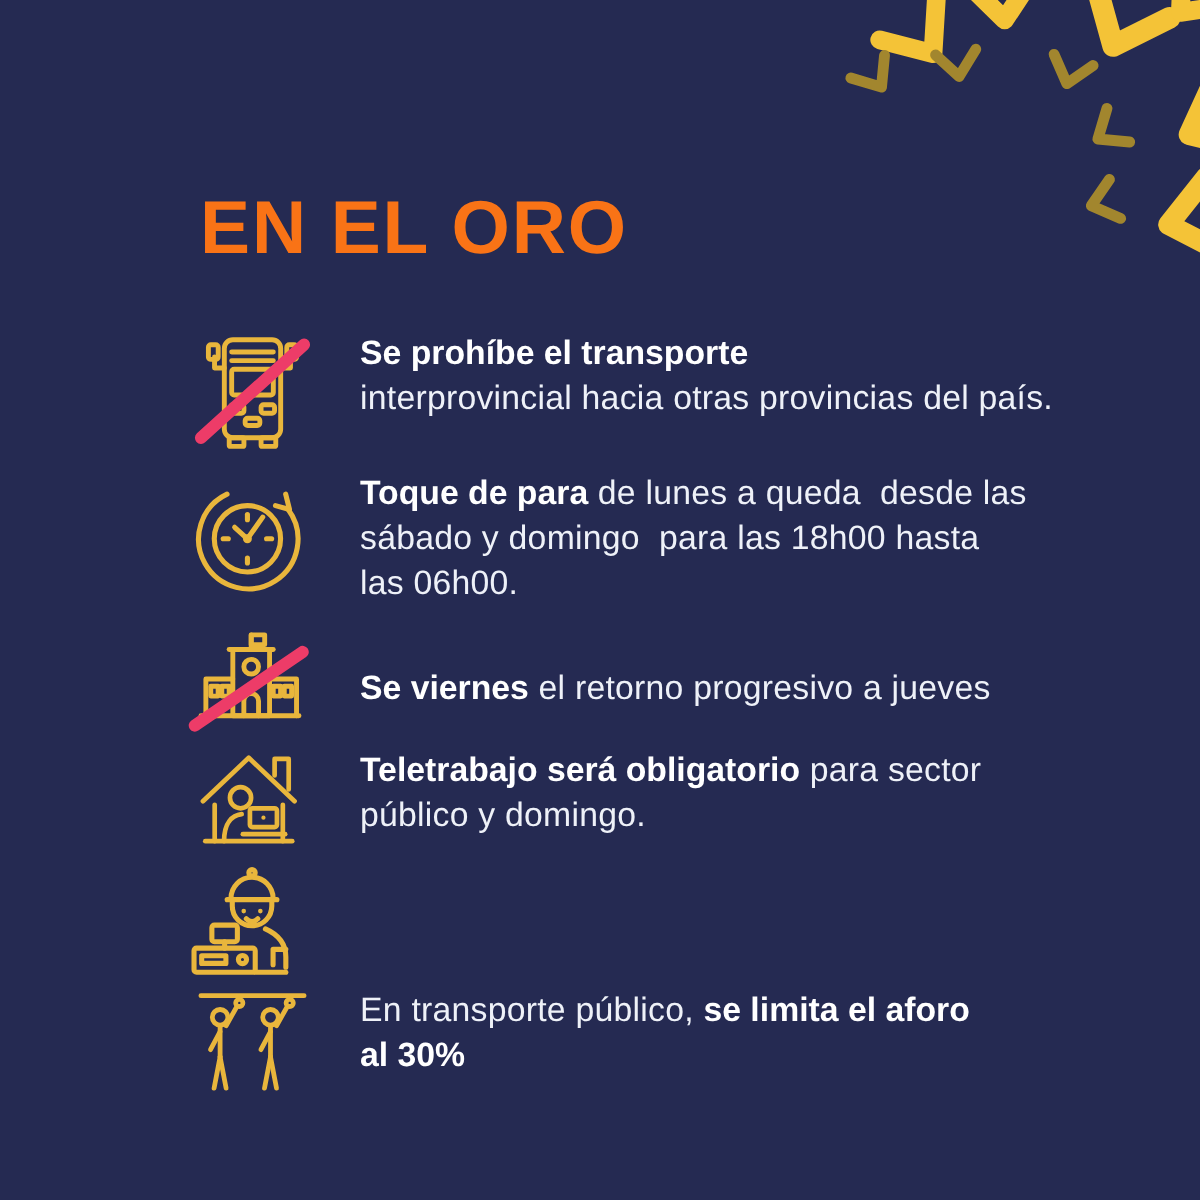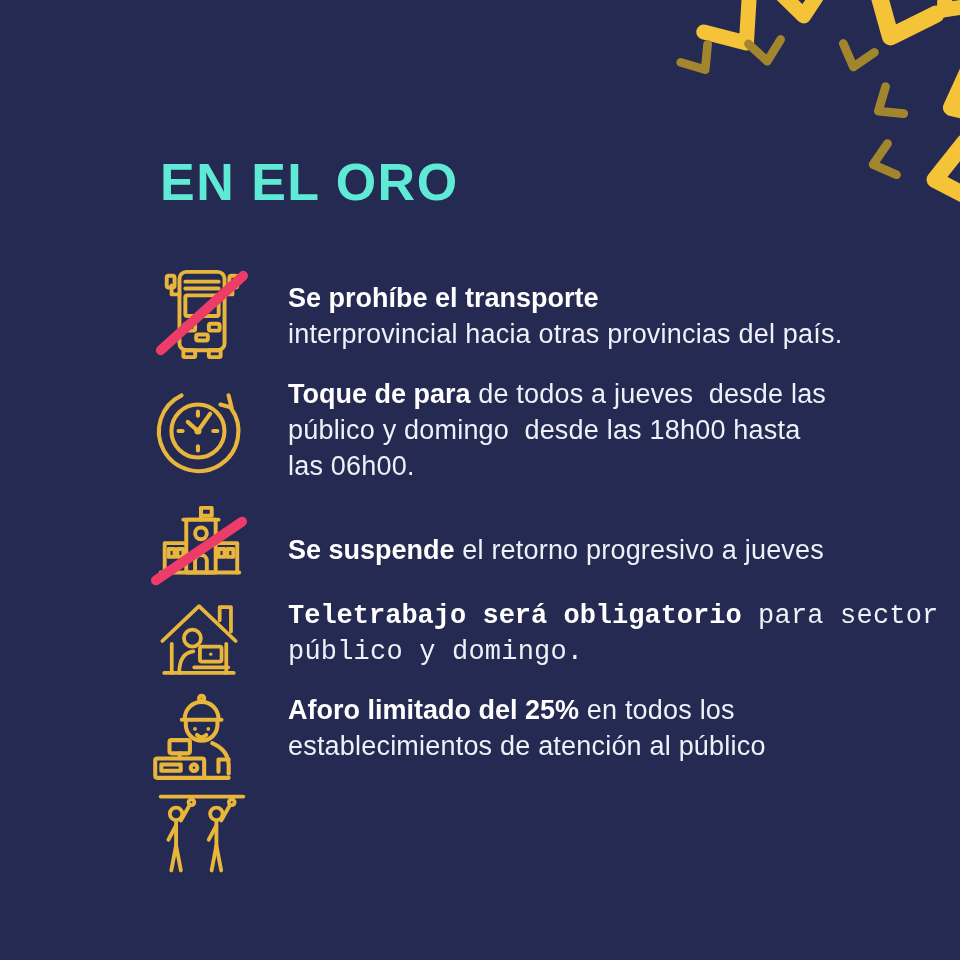--- a/index.html
+++ b/index.html
@@ -16,25 +16,25 @@
     position: absolute;
     top: 0;
     right: 0;
     width: 330px;
     height: 270px;
   }
   .title {
     position: absolute;
     left: 160px;
     top: 144px;
-    font-size: 52px;
+    font-size: 60px;
     line-height: 76px;
     font-weight: 700;
     letter-spacing: 1.5px;
-    color: #5eead4;
+    color: #f97316;
   }
   .icon {
     position: absolute;
     display: block;
   }
   .text-block {
     position: absolute;
     left: 288px;
     width: 610px;
     font-size: 27px;
@@ -43,24 +43,24 @@
   .line { white-space: pre; }
   .seg-b { font-weight: 700; color: #FFFFFF; }
   .seg-r { font-weight: 400; color: #EEF1F8; letter-spacing: 0.2px; }
   
   #icon-1 { left: 152px; top: 264px; width: 100px; height: 98px; }
   #icon-2 { left: 150px; top: 378px; width: 102px; height: 102px; }
   #icon-3 { left: 146px; top: 502px; width: 106px; height: 98px; }
   #icon-4 { left: 150px; top: 594px; width: 98px;  height: 94px; }
   #icon-5 { left: 142px; top: 684px; width: 106px; height: 102px; }
   #icon-6 { left: 150px; top: 786px; width: 104px; height: 96px; }
-  #text-1 { top: 280px; }
+  #text-1 { top: 264px; }
   #text-2 { top: 376px; }
   #text-3 { top: 532px; }
-  #text-4 { top: 598px; font-family: Liberation Mono, monospace; }
+  #text-4 { top: 598px; }
   #text-5 { top: 692px; }
   #text-6 { top: 790px; }
   .stroke-icon { fill: none; stroke-width: 4; stroke-linecap: round; stroke-linejoin: round; }
 </style>
 </head>
 <body>
 
 <div class="page">
 
   <svg class="decoration" viewBox="0 0 330 270" aria-hidden="true">
@@ -114,22 +114,22 @@
       <line x1="28" y1="52" x2="32" y2="52"></line>
       <line x1="62" y1="52" x2="66" y2="52"></line>
       <path d="M47 52 L37 43"></path>
       <path d="M47 52 L59 35"></path>
       <path d="M31 17 A39 39 0 1 0 79 29"></path>
       <path d="M69 26 L80 29 L77 17"></path>
     </g>
     <circle cx="47" cy="52" r="3.5" stroke="none" fill="#E9B63C"></circle>
   </svg>
   <div id="text-2" class="text-block">
-    <div class="line"><span class="seg-b">Toque de para</span><span class="seg-r"> de todos a jueves  desde las</span></div>
-    <div class="line"><span class="seg-r">público y domingo  desde las 18h00 hasta</span></div>
+    <div class="line"><span class="seg-b">Toque de para</span><span class="seg-r"> de lunes a queda  desde las</span></div>
+    <div class="line"><span class="seg-r">sábado y domingo  para las 18h00 hasta</span></div>
     <div class="line"><span class="seg-r">las 06h00.</span></div>
   </div>
 
   <svg id="icon-3" class="icon" viewBox="0 0 100 100">
     <g class="stroke-icon" stroke="#E9B63C">
       <line x1="52" y1="6" x2="52" y2="18"></line>
       <rect x="52" y="6" width="11" height="8"></rect>
       <line x1="34" y1="18" x2="70" y2="18"></line>
       <rect x="37" y="18" width="30" height="54"></rect>
       <circle cx="52" cy="32" r="6"></circle>
@@ -138,21 +138,21 @@
       <path d="M67 42 H89 V72"></path>
       <rect x="19" y="48" width="6" height="8"></rect>
       <rect x="28" y="48" width="6" height="8"></rect>
       <rect x="70" y="48" width="6" height="8"></rect>
       <rect x="79" y="48" width="6" height="8"></rect>
       <line x1="11" y1="72" x2="91" y2="72"></line>
     </g>
     <line x1="6" y1="80" x2="94" y2="20" stroke-width="10" stroke-linecap="round" fill="none" stroke="#ED3C68"></line>
   </svg>
   <div id="text-3" class="text-block">
-    <div class="line"><span class="seg-b">Se suspende</span><span class="seg-r"> el retorno progresivo a jueves</span></div>
+    <div class="line"><span class="seg-b">Se viernes</span><span class="seg-r"> el retorno progresivo a jueves</span></div>
   </div>
 
   <svg id="icon-4" class="icon" viewBox="0 0 100 100">
     <g class="stroke-icon" stroke="#E9B63C">
       <path d="M11 50 L50 13 L89 50"></path>
       <path d="M72 28 V14 H84 V40"></path>
       <line x1="21" y1="53" x2="21" y2="84"></line>
       <line x1="79" y1="53" x2="79" y2="84"></line>
       <line x1="13" y1="84" x2="87" y2="84"></line>
       <circle cx="43" cy="47" r="9"></circle>
@@ -181,38 +181,38 @@
       <rect x="11" y="73" width="48" height="19" rx="2"></rect>
       <rect x="17" y="79" width="19" height="6"></rect>
       <circle cx="49" cy="82" r="3.2"></circle>
       <line x1="59" y1="92" x2="83" y2="92"></line>
     </g>
     <g stroke="none" fill="#E9B63C">
       <circle cx="50" cy="44" r="1.8"></circle>
       <circle cx="63" cy="44" r="1.8"></circle>
     </g>
   </svg>
-  <div id="text-5" class="text-block">
-    <div class="line"><span class="seg-b">Aforo limitado del 25%</span><span class="seg-r"> en todos los</span></div>
-    <div class="line"><span class="seg-r">establecimientos de atención al público</span></div>
-  </div>
 
   <svg id="icon-6" class="icon" viewBox="0 0 100 100">
     <g class="stroke-icon" stroke-width="4.5" stroke="#E9B63C">
       <line x1="7" y1="11" x2="93" y2="11"></line>
       <circle cx="39" cy="17" r="3"></circle>
       <line x1="37" y1="20" x2="28" y2="36"></line>
       <circle cx="23" cy="29" r="6.5"></circle>
       <path d="M23 37 V62"></path>
       <line x1="23" y1="41" x2="15" y2="56"></line>
       <path d="M23 62 L18 88"></path>
       <path d="M23 62 L28 88"></path>
       <circle cx="81" cy="17" r="3"></circle>
       <line x1="79" y1="20" x2="70" y2="36"></line>
       <circle cx="65" cy="29" r="6.5"></circle>
       <path d="M65 37 V62"></path>
       <line x1="65" y1="41" x2="57" y2="56"></line>
       <path d="M65 62 L60 88"></path>
       <path d="M65 62 L70 88"></path>
     </g>
   </svg>
+  <div id="text-6" class="text-block">
+    <div class="line"><span class="seg-r">En transporte público, </span><span class="seg-b">se limita el aforo</span></div>
+    <div class="line"><span class="seg-b">al 30%</span></div>
+  </div>
 
 </div>
 
 </body></html>

